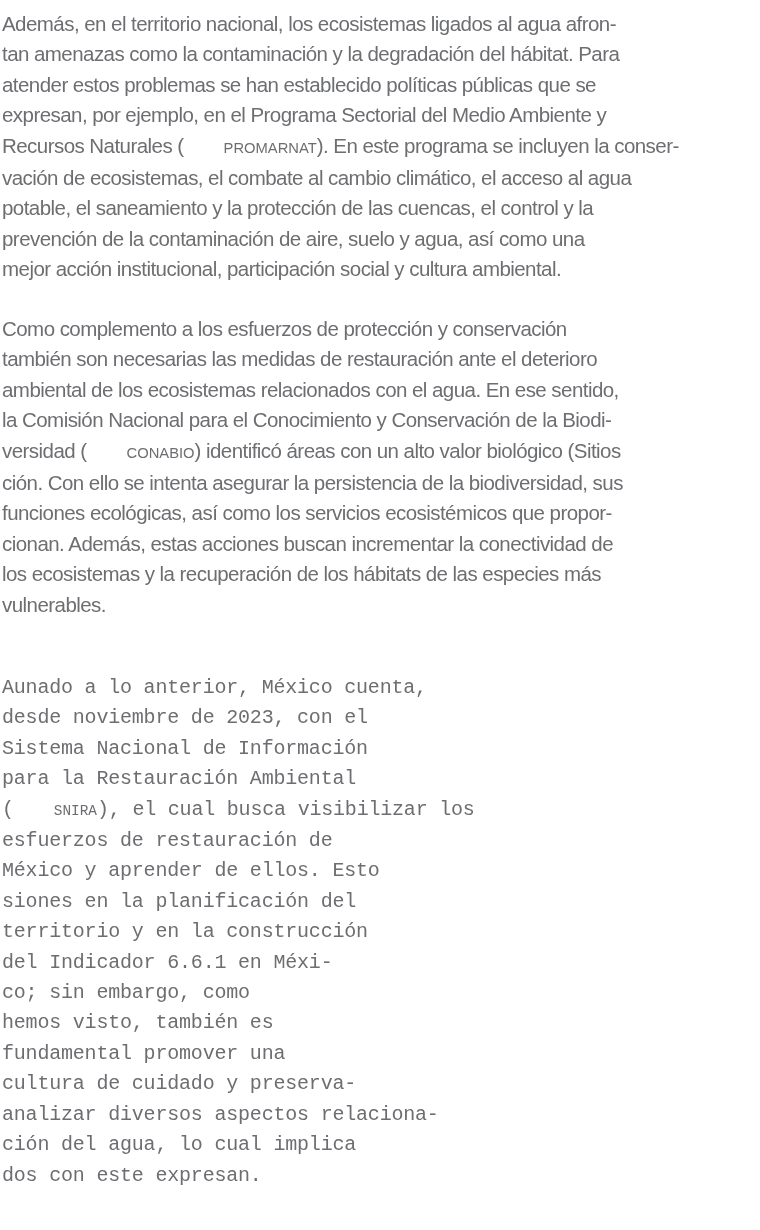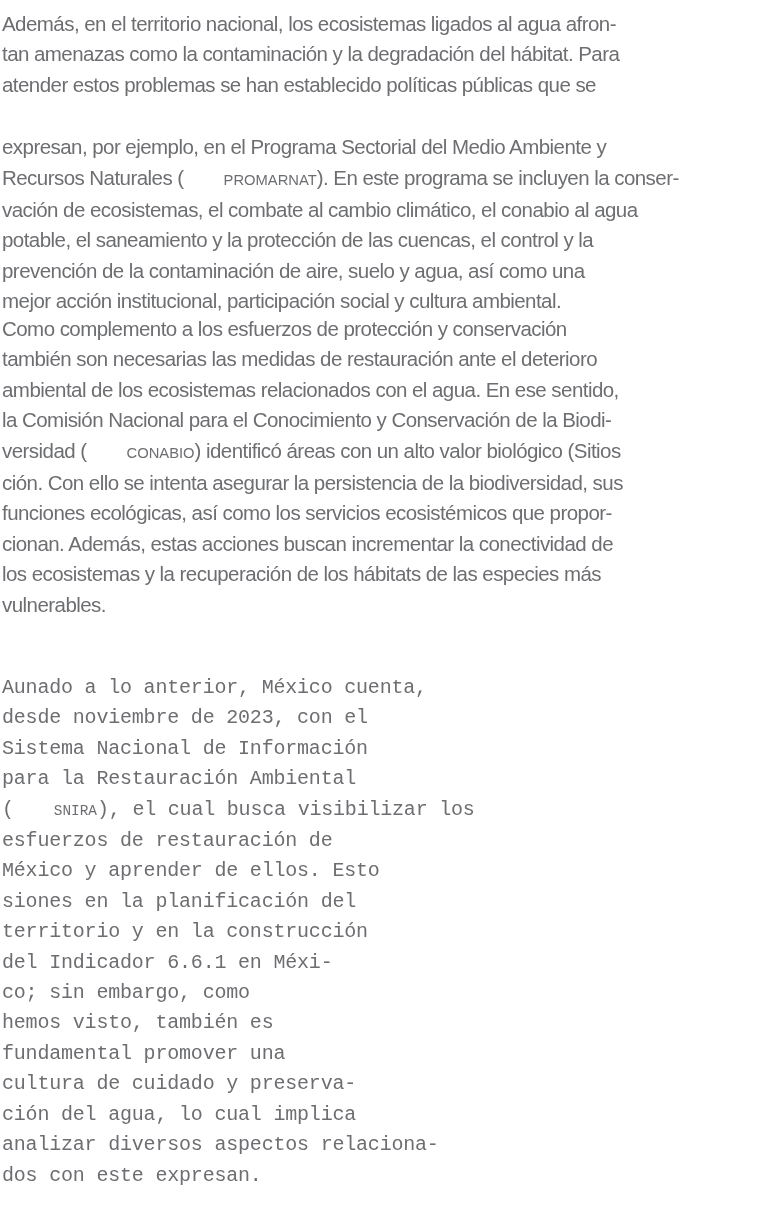--- a/index.html
+++ b/index.html
@@ -21,23 +21,23 @@
   #p2 { top: 314px; }
   #p3 { top: 673px; font-family: Liberation Mono, monospace; }
 </style>
 </head>
 <body>
 
 <p class="para wide" id="p1">
     <span class="line" style="display: block;">Además, en el territorio nacional, los ecosistemas ligados al agua afron-</span>
     <span class="line" style="display: block;">tan amenazas como la contaminación y la degradación del hábitat. Para</span>
     <span class="line" style="display: block;">atender estos problemas se han establecido políticas públicas que se</span>
-    <span class="line" style="display: block; margin-top: 32px;">expresan, por ejemplo, en el Programa Sectorial del Medio Ambiente y</span>
+    <span class="line" style="display: block;">expresan, por ejemplo, en el Programa Sectorial del Medio Ambiente y</span>
     <span class="line" style="display: block;">Recursos Naturales (<span class="sc">promarnat</span>). En este programa se incluyen la conser-</span>
-    <span class="line" style="display: block;">vación de ecosistemas, el combate al cambio climático, el conabio al agua</span>
+    <span class="line" style="display: block;">vación de ecosistemas, el combate al cambio climático, el acceso al agua</span>
     <span class="line" style="display: block;">potable, el saneamiento y la protección de las cuencas, el control y la</span>
     <span class="line" style="display: block;">prevención de la contaminación de aire, suelo y agua, así como una</span>
     <span class="line" style="display: block;">mejor acción institucional, participación social y cultura ambiental.</span>
   </p>
 <p class="para wide" id="p2">
     <span class="line" style="display: block;">Como complemento a los esfuerzos de protección y conservación</span>
     <span class="line" style="display: block;">también son necesarias las medidas de restauración ante el deterioro</span>
     <span class="line" style="display: block;">ambiental de los ecosistemas relacionados con el agua. En ese sentido,</span>
     <span class="line" style="display: block;">la Comisión Nacional para el Conocimiento y Conservación de la Biodi-</span>
     <span class="line" style="display: block;">versidad (<span class="sc">conabio</span>) identificó áreas con un alto valor biológico (Sitios</span>
@@ -55,16 +55,16 @@
     <span class="line">(<span class="sc">snira</span>), el cual busca visibilizar los</span>
     <span class="line">esfuerzos de restauración de</span>
     <span class="line">México y aprender de ellos. Esto</span>
     <span class="line">siones en la planificación del</span>
     <span class="line">territorio y en la construcción</span>
     <span class="line">del Indicador 6.6.1 en Méxi-</span>
     <span class="line">co; sin embargo, como</span>
     <span class="line">hemos visto, también es</span>
     <span class="line">fundamental promover una</span>
     <span class="line">cultura de cuidado y preserva-</span>
+    <span class="line">analizar diversos aspectos relaciona-</span>
     <span class="line">ción del agua, lo cual implica</span>
-    <span class="line">analizar diversos aspectos relaciona-</span>
     <span class="line">dos con este expresan.</span>
   </p>
 
 </body></html>

